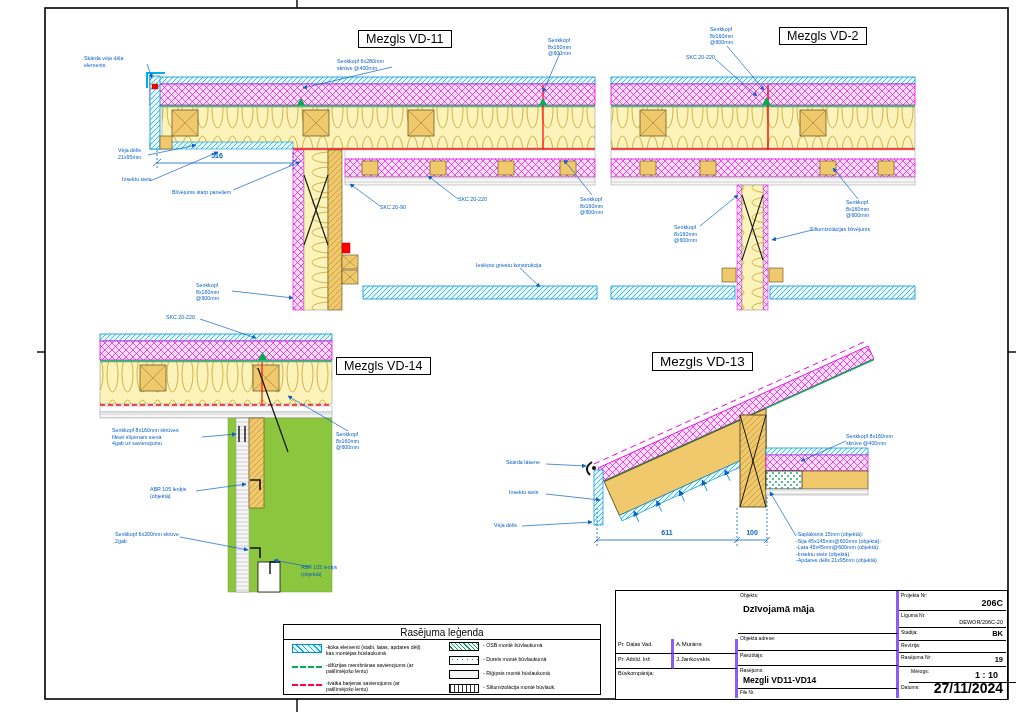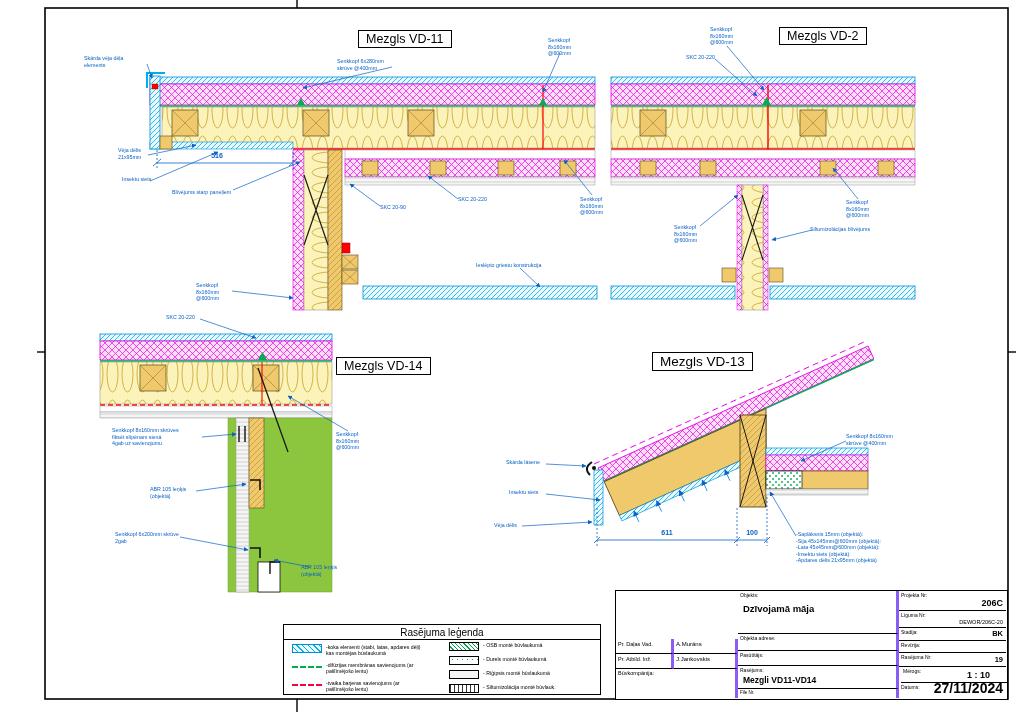--- a/index.html
+++ b/index.html
@@ -431,21 +431,21 @@
     <span class="tb-lab">Stadija:</span>
     <span class="tb-val-r" style="font-size:7.5px;">BK</span>
   </div>
   <div class="tbc" style="left:283px;top:50px;width:107px;height:12px;border-right:none;">
     <span class="tb-lab">Revīzija:</span>
   </div>
   <div class="tbc" style="left:283px;top:62px;width:107px;height:14px;border-right:none;">
     <span class="tb-lab">Rasējuma Nr:</span>
     <span class="tb-val-r" style="font-size:7.5px;">19</span>
   </div>
-  <div class="tbc" style="left:285px;top:76px;width:107px;height:16px;border-right:none;">
+  <div class="tbc" style="left:293px;top:76px;width:107px;height:16px;border-right:none;">
     <span class="tb-lab">Mērogs:</span>
     <span class="tb-val-r" style="font-size:9px;right:18px;">1 : 10</span>
   </div>
   <div class="tbc" style="left:283px;top:92px;width:107px;height:15px;border-right:none;border-bottom:none;">
     <span class="tb-lab">Datums:</span>
     <span class="tb-val-r" style="font-size:14px;margin-top:16px;">27/11/2024</span>
   </div>
 </div>
 
 </body></html>

